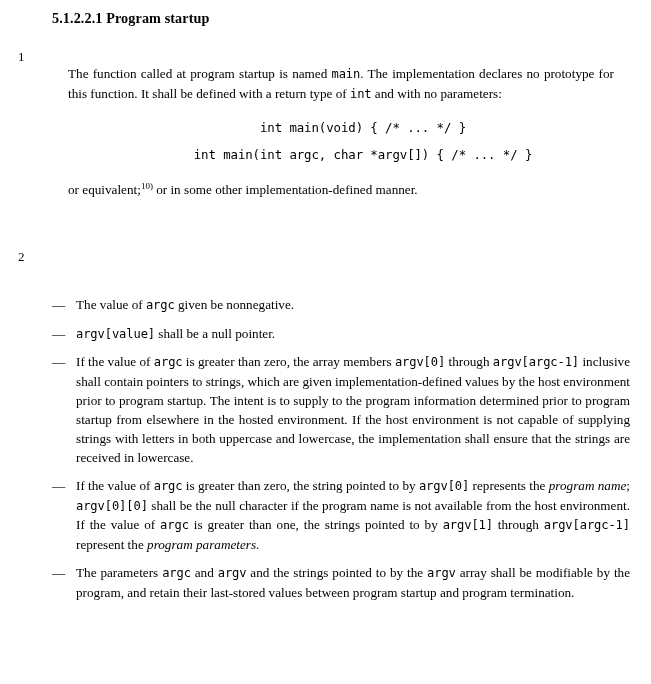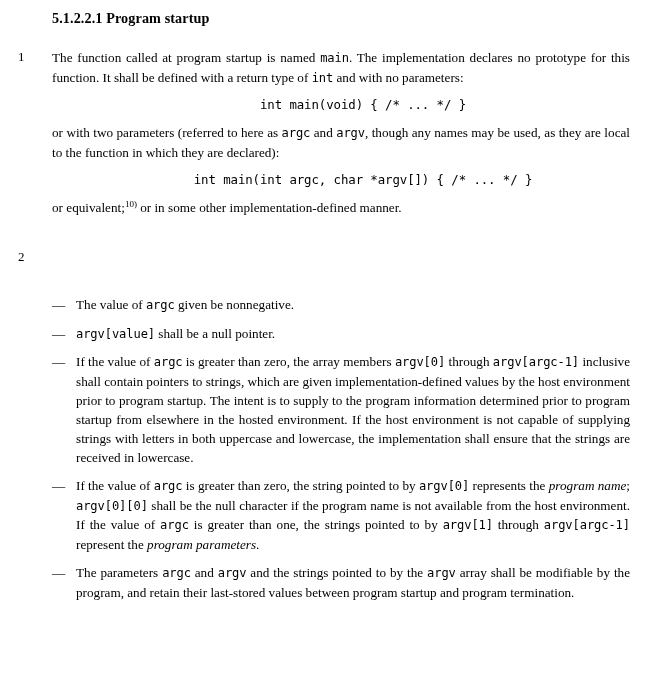--- a/index.html
+++ b/index.html
@@ -49,21 +49,21 @@
   }
   .codeline {
     margin: 9px 0 9px 0;
     padding-left: 44px;
     font-family: "DejaVu Sans Mono", "Liberation Mono", monospace;
     font-size: 12.4px;
     letter-spacing: -0.1px;
     text-align: center;
   }
   .para {
-    margin: 0;
+    margin: 16px;
     text-align: justify;
   }
   sup {
     font-size: 9px;
     vertical-align: super;
     line-height: 0;
   }
   .bullet-list {
     position: absolute;
     left: 52px;
@@ -93,21 +93,20 @@
 
   <div class="heading">5.1.2.2.1 Program startup</div>
 
   <div class="parnum" style="top:48px;">1</div>
 
   <div class="block" style="top:48px;">
     <p class="para"><span>The function called at program startup is named </span><span class="code">main</span><span>. The implementation declares no prototype for this function. It shall be defined with a return type of </span><span class="code">int</span><span> and with no parameters:</span></p>
 
     <div class="codeline">int main(void) { /* ... */ }</div>
 
-    <p class="para"><span>or with two parameters (referred to here as </span><span class="code">argc</span><span> and </span><span class="code">argv</span><span>, though any names may be used, as they are local to the function in which they are declared):</span></p>
 
     <div class="codeline">int main(int argc, char *argv[]) { /* ... */ }</div>
 
     <p class="para"><span>or equivalent;</span><sup>10)</sup><span> or in some other implementation-defined manner.</span></p>
   </div>
 
   <div class="parnum" style="top:248px;">2</div>
 
 
   <div class="bullet-list" style="top:295px;">

